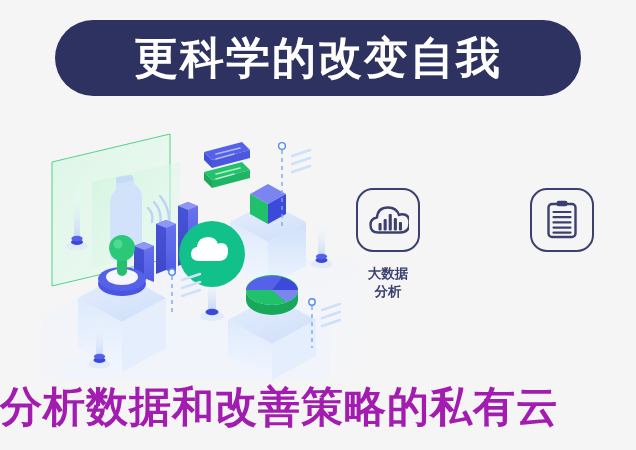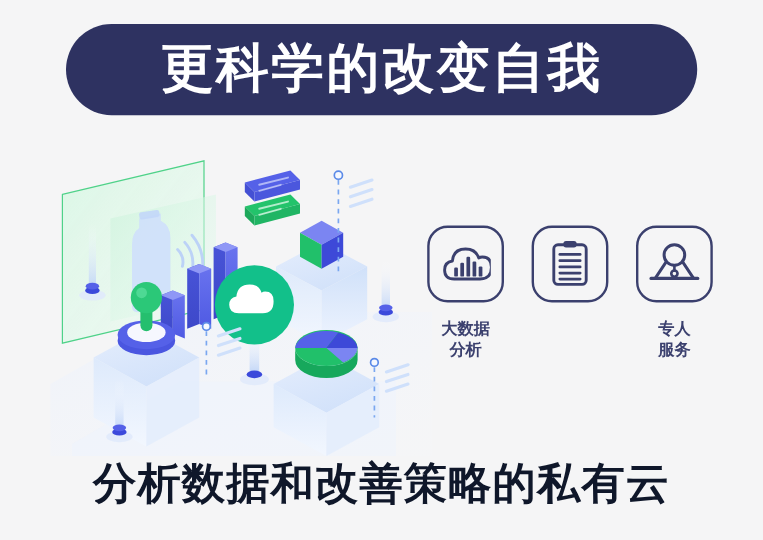--- a/index.html
+++ b/index.html
@@ -71,23 +71,23 @@
     line-height:1.35;
     font-family:Liberation Sans, sans-serif;
     white-space:pre-line;
   }
 
   
   .tagline{
     position:absolute;
     left:0; top:382px;
     width:636px;
-    text-align:center;
-    color:#0f172a;
-    font-size:36px;
+    text-align:left;
+    color:#a21caf;
+    font-size:42px;
     font-weight:700;
     letter-spacing:1px;
     line-height:1.2;
     font-family:"DejaVu Sans","Liberation Sans",sans-serif;
   }
 </style>
 </head>
 <body>
 
 <div class="stage">
@@ -311,31 +311,18 @@
             <path d="M9.5 13 H26.5"></path>
             <path d="M9.5 18.2 H26.5"></path>
             <path d="M9.5 23.4 H26.5"></path>
             <path d="M9.5 28.6 H26.5"></path>
             <path d="M9.5 33.6 H26.5"></path>
           </g>
         </svg>
       </div>
     </div>
 
-    <div class="feature">
-      <div class="icon-box">
-        <svg width="44" height="40" viewBox="0 0 44 40" xmlns="http://www.w3.org/2000/svg">
-          <circle cx="22" cy="12.5" r="8.6" fill="none" stroke="#3b406e" stroke-width="2.5"></circle>
-          <path d="M15 18.5 L6 32 H38 L29 18.5" fill="none" stroke="#3b406e" stroke-width="2.5" stroke-linejoin="round"></path>
-          <path d="M22 21 L22 25.5" stroke="#3b406e" stroke-width="2.2" stroke-linecap="round"></path>
-          <circle cx="22" cy="28" r="2.6" fill="none" stroke="#3b406e" stroke-width="2.2"></circle>
-          <path d="M2.5 32 H41.5" stroke="#3b406e" stroke-width="2.6" stroke-linecap="round"></path>
-        </svg>
-      </div>
-      <div class="feature-label">专人
-服务</div>
-    </div>
 
   </div>
 
   <div class="tagline">分析数据和改善策略的私有云</div>
 
 </div>
 
 </body></html>

